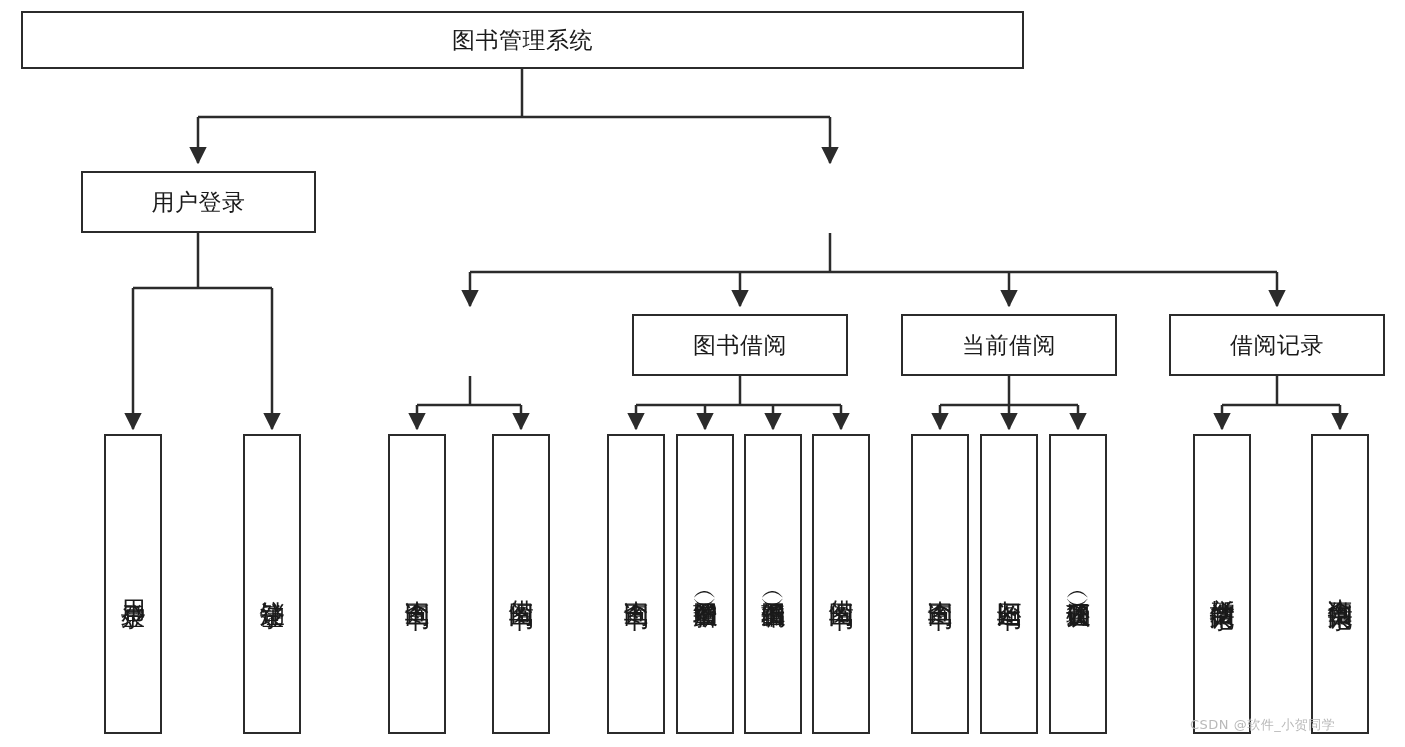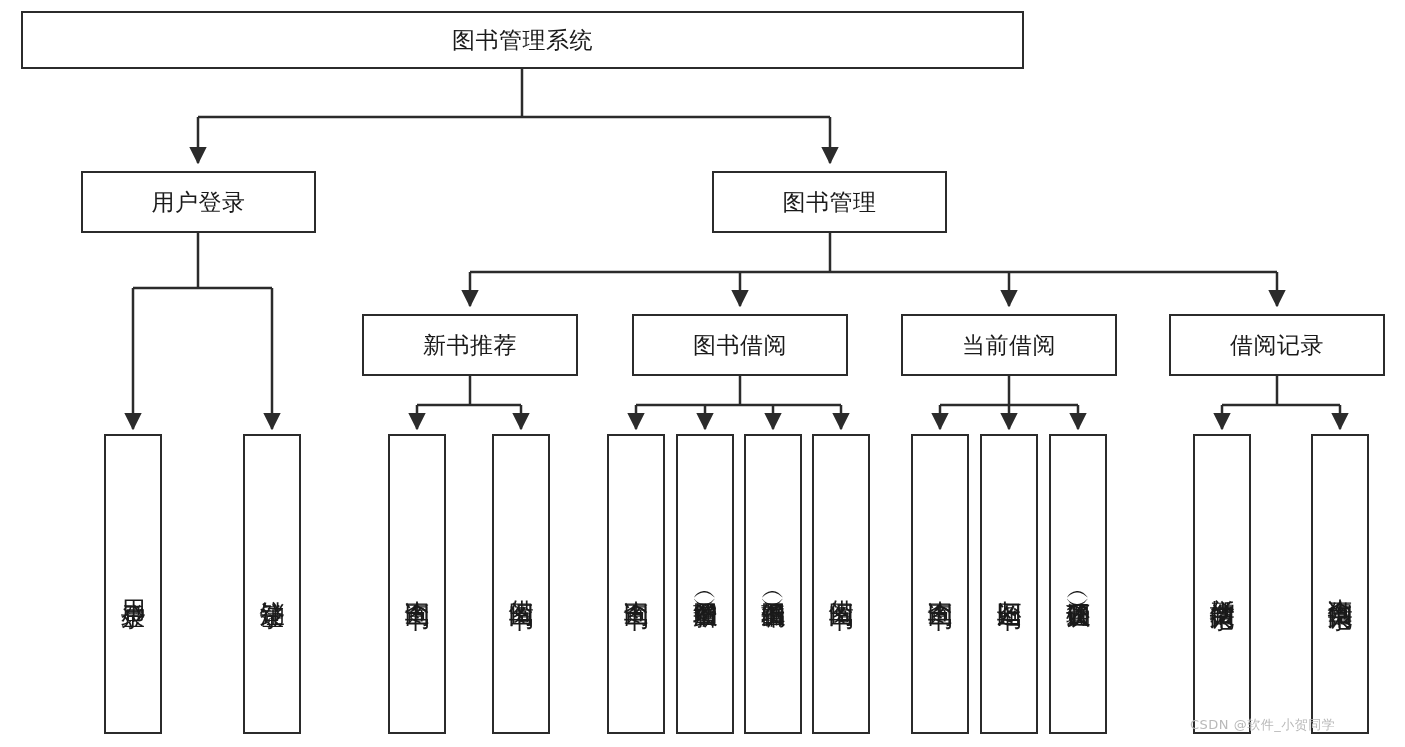--- a/index.html
+++ b/index.html
@@ -126,27 +126,21 @@
     </g>
   </svg>
 
   <div class="node horiz" style="left:21px; top:11px; width:1003px; height:58px;">
     <span class="label">图书管理系统</span>
   </div>
 
   <div class="node horiz" style="left:81px; top:171px; width:235px; height:62px;">
     <span class="label">用户登录</span>
   </div>
-  <div class="node horiz" style="left:712px; top:171px; width:235px; height:62px;">
-    <span class="label">图书管理</span>
-  </div>
 
-  <div class="node horiz" style="left:362px; top:314px; width:216px; height:62px;">
-    <span class="label">新书推荐</span>
-  </div>
   <div class="node horiz" style="left:632px; top:314px; width:216px; height:62px;justify-content:center;">
     <span class="label">图书借阅</span>
   </div>
   <div class="node horiz" style="left:901px; top:314px; width:216px; height:62px;">
     <span class="label">当前借阅</span>
   </div>
   <div class="node horiz" style="left:1169px; top:314px; width:216px; height:62px;">
     <span class="label">借阅记录</span>
   </div>
 

